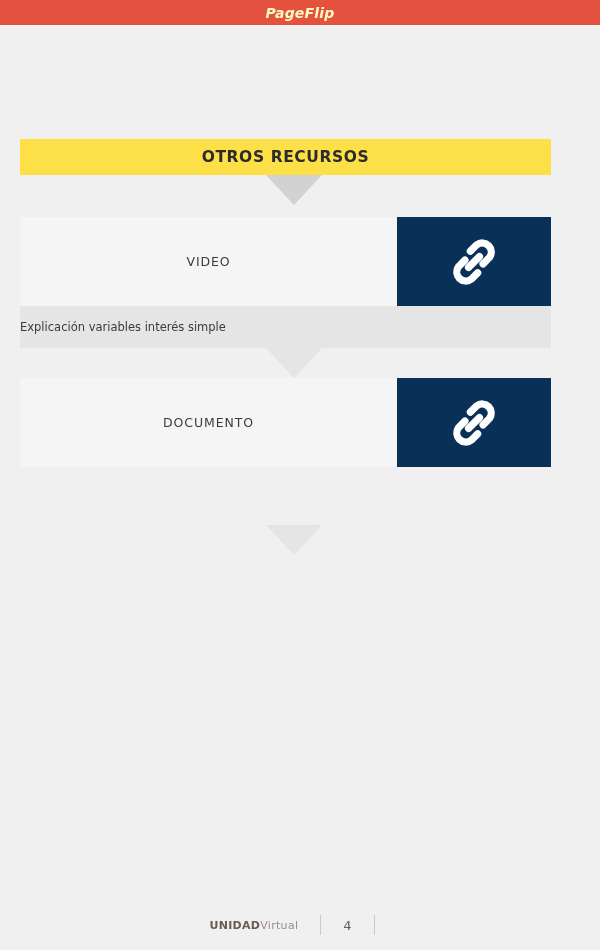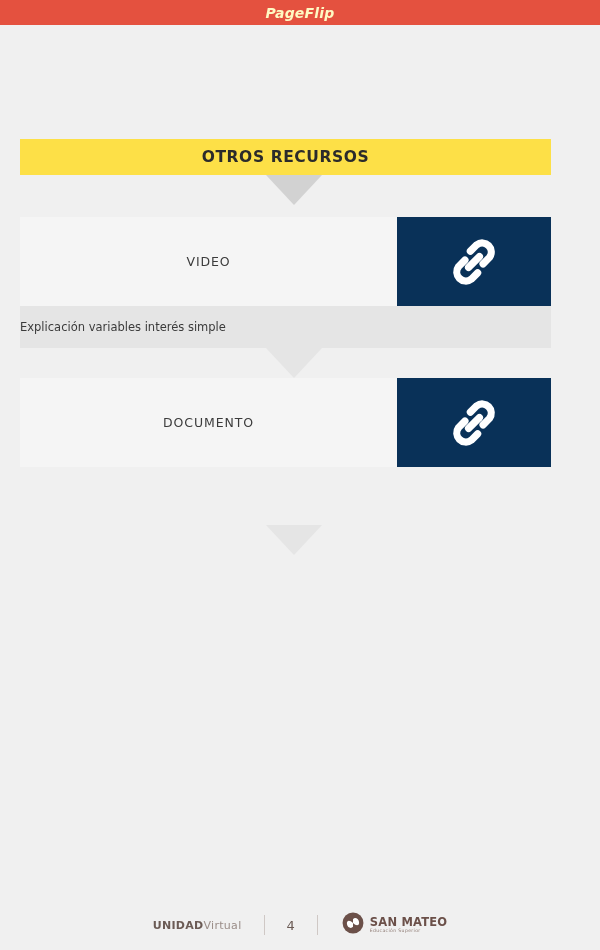--- a/index.html
+++ b/index.html
@@ -238,28 +238,15 @@
   <div class="card" style="top:546px;">
   </div>
 
   <div class="footer">
     <span class="footer-brand">
       <span class="b1">UNIDAD</span><span class="b2">Virtual</span>
     </span>
     <span class="footer-sep"></span>
     <span class="footer-page">4</span>
     <span class="footer-sep"></span>
-    <span class="footer-logo">
-      <span>
-        <svg width="22" height="22" viewBox="0 0 40 40" aria-hidden="true">
-          <circle cx="20" cy="20" r="19" fill="#6b5049"></circle>
-          <path d="M20 20 C13 13 8 16 9 22 C10 29 17 31 20 27 Z" fill="#ffffff"></path>
-          <path d="M20 20 C27 27 32 24 31 18 C30 11 23 9 20 13 Z" fill="#ffffff"></path>
-        </svg>
-      </span>
-      <span class="footer-logo-text">
-        <span class="footer-logo-name">SAN MATEO</span>
-        <span class="footer-logo-sub">Educación Superior</span>
-      </span>
-    </span>
   </div>
 
 </div>
 
 </body></html>

